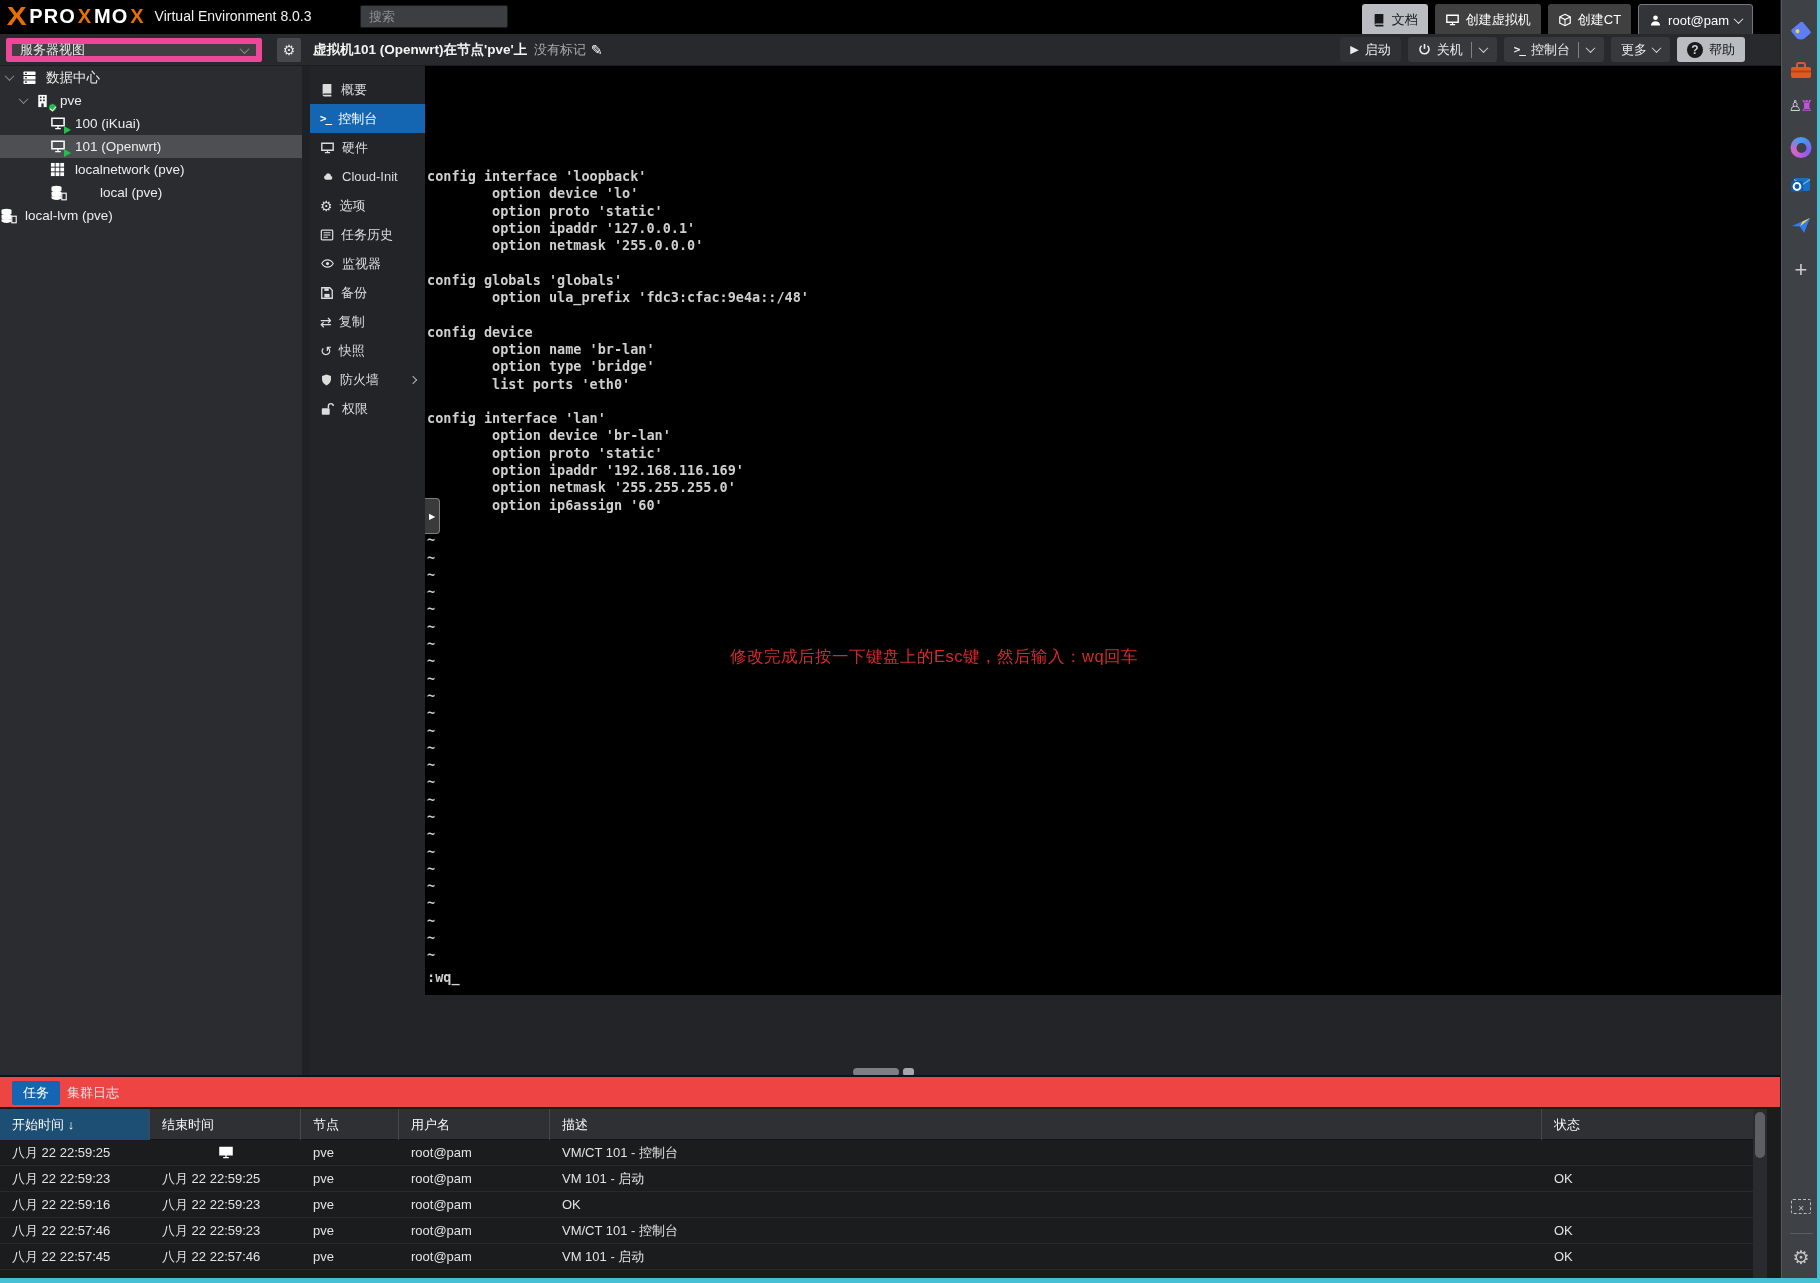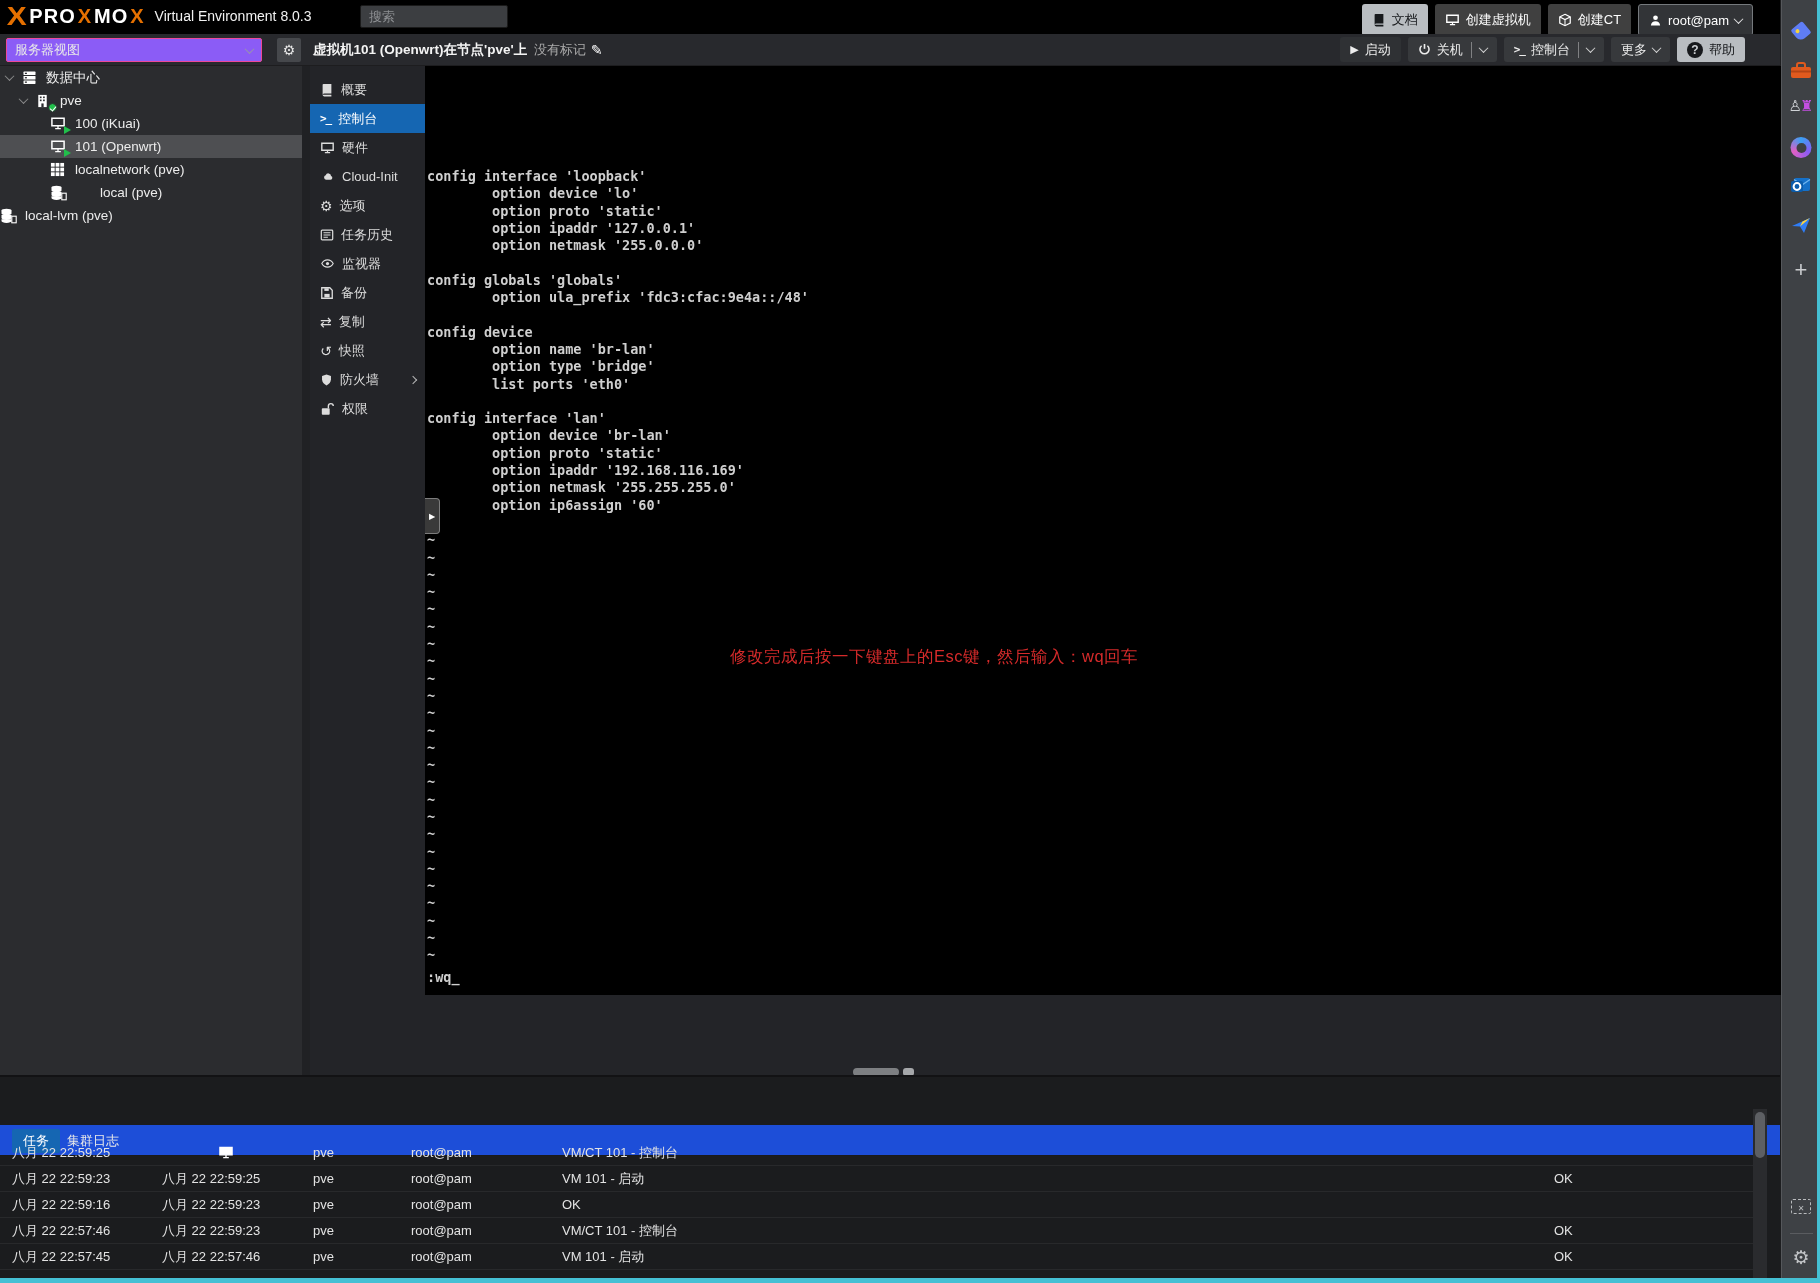--- a/index.html
+++ b/index.html
@@ -21,21 +21,21 @@
   .btn.light { background:#b9bdc1; color:#17191c; }
   .btn.blue  { background:#404040; color:#fff;text-align:center; }
   .btn.outline { background:#323437; color:#fff; border:1px solid #75797d; }
   .btn.disabled { color:#75787b; }
   .chev { display:inline-block; width:7px; height:7px; border-right:1.6px solid currentColor; border-bottom:1.6px solid currentColor; transform:rotate(45deg) translate(-1px,-1px); opacity:.85; }
   .chev.right { transform:rotate(-45deg); }
   .vsep { width:1px; height:16px; background:currentColor; opacity:.4; margin:0 2px; }
 
   
   .tbar { position:absolute; left:0; top:34px; width:1780px; height:32px; background:#28292d; border-bottom:1px solid #1d1d1f; }
-  .viewsel { position:absolute; left:6px; top:4px; width:256px; height:24px; background:#8b5cf6; border:1px solid #ec4899; border-radius:2px; color:#e8e8e8; font-size:13px; display:flex; align-items:center; padding:0 8px; }
+  .viewsel { position:absolute; left:6px; top:4px; width:256px; height:24px; background:#404040; border:6px solid #ec4899; border-radius:2px; color:#e8e8e8; font-size:13px; display:flex; align-items:center; padding:0 8px; }
   .viewsel .chev { margin-left:auto; color:#9a9ca0; }
   .gearbtn { position:absolute; left:277px; top:4px; width:24px; height:24px; background:#46484c; border-radius:2px; color:#e6e6e6; display:flex; align-items:center; justify-content:center; font-size:15px; cursor:pointer; }
   .crumb { position:absolute; left:313px; top:0; height:32px; line-height:32px; color:#f4f4f4; font-size:13.5px; font-weight:bold; }
   .tags { position:absolute; left:534px; top:0; height:32px; line-height:32px; color:#ababab; font-size:13px; display:flex; align-items:center; gap:5px; }
   .tags .pencil { color:#fff; font-size:14px; }
   .tbar-btns { position:absolute; right:35px; top:3px; display:flex; gap:7px; }
   .tbar .btn { background:#37393c; color:#ededed; height:25px; }
   .tbar .btn.light { background:#b9bdc1; color:#17191c; }
   .tbar .btn.disabled { background:#2f3134; }
 
@@ -67,21 +67,21 @@
   .term { position:absolute; left:115px; top:0; width:1567px; height:929px; background:#000; cursor:text; }
   .term pre { position:absolute; left:2px; top:102px; font-family:"DejaVu Sans Mono",monospace; font-weight:bold; font-size:13.5px; line-height:17.3px; color:#cfcfcf; white-space:pre; }
   .cmdline { position:absolute; left:2px; top:903px; font-family:"DejaVu Sans Mono",monospace; font-weight:bold; font-size:13.5px; color:#cfcfcf; }
   .annot { position:absolute; left:305px; top:580px; color:#d52a2a; font-size:16.5px; letter-spacing:.5px; white-space:nowrap; }
   .vnc-handle { position:absolute; left:0; top:432px; width:15px; height:36px; background:#3a3a3a; border:1px solid #7d7d7d; border-left:none; border-radius:0 4px 4px 0; display:flex; align-items:center; justify-content:center; color:#fff; font-size:8px; cursor:pointer; }
   .hthumb  { position:absolute; left:543px; top:1002px; width:46px; height:8px; background:#7d7f82; border-radius:4px; cursor:pointer; }
   .hthumb2 { position:absolute; left:593px; top:1002px; width:11px; height:8px; background:#a5a7aa; border-radius:3px; cursor:pointer; }
 
   
   .tasks { position:absolute; left:0; top:1075px; width:1780px; height:203px; background:#1b1c1e; border-top:2px solid #121214; }
-  .tabsrow { position:absolute; left:0; top:0; width:100%; height:31px; background:#1d4ed8; border-bottom:1px solid #1a1a1c;margin-top:48px; }
+  .tabsrow { position:absolute; left:0; top:0; width:100%; height:31px; background:#ef4444; border-bottom:1px solid #1a1a1c; }
   .tab { position:absolute; top:4px; height:24px; line-height:24px; padding:0 11px; font-size:13px; border-radius:2px; cursor:pointer; }
   .tab.sel { background:#1566b2; color:#fff; }
   .tab.plain { color:#e8e8e8; }
   .tgrid { display:grid; grid-template-columns:150px 151px 98px 151px 992px 211px; }
   .thead { position:absolute; left:0; top:32px; width:1753px; height:31px; background:#2f3034; border-bottom:1px solid #141416; }
   .th { line-height:31px; padding-left:12px; color:#fafafa; font-size:13px; border-right:1px solid #46474a; cursor:pointer; white-space:nowrap; }
   .th.sorted { background:#1d4e74; }
   .trowdata { position:absolute; left:0; width:1753px; height:26px; border-bottom:1px solid #28292b; cursor:pointer; }
   .td { line-height:25px; padding-left:12px; color:#e3e3e3; font-size:13px; white-space:nowrap; overflow:hidden; }
   .td.center { display:flex; align-items:center; justify-content:center; padding-left:0; }
@@ -422,20 +422,28 @@
     </div>
     <div class="hthumb"></div>
     <div class="hthumb2"></div>
   </div>
 
   <div class="tasks">
     <div class="tabsrow">
       <div class="tab sel" style="left:12px;">任务</div>
       <div class="tab plain" style="left:56px;">集群日志</div>
     </div>
+    <div class="thead tgrid">
+      <div class="th sorted"><span>开始时间</span> <span>↓</span></div>
+      <div class="th">结束时间</div>
+      <div class="th">节点</div>
+      <div class="th">用户名</div>
+      <div class="th">描述</div>
+      <div class="th" style="border-right:none;">状态</div>
+    </div>
 
     <div class="trowdata tgrid" style="top:63px;">
       <div class="td">八月 22 22:59:25</div>
       <div class="td center">
         <svg class="ic" width="16" height="15" viewBox="0 0 16 16" fill="#fff">
             <path d="M1.5 2.5h13v8h-13z" stroke="#fff" stroke-width="1.4" fill="#fff"></path>
             <path d="M5 13.4h6M8 10.6v2.8" stroke="#fff" stroke-width="1.4"></path>
           </svg>
       </div>
       <div class="td">pve</div>

